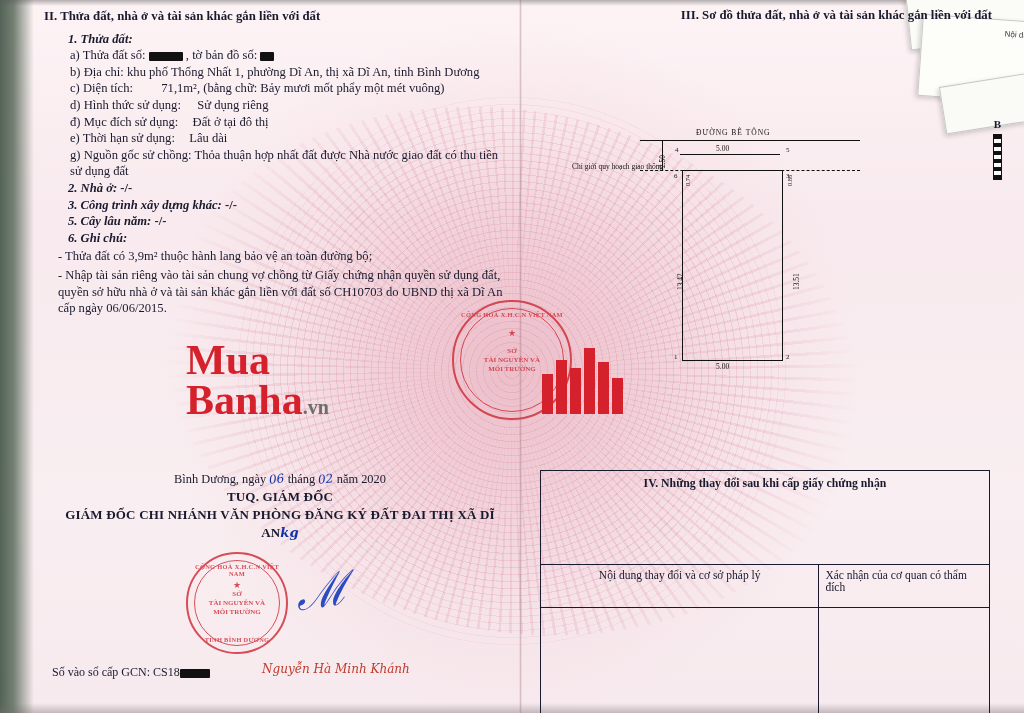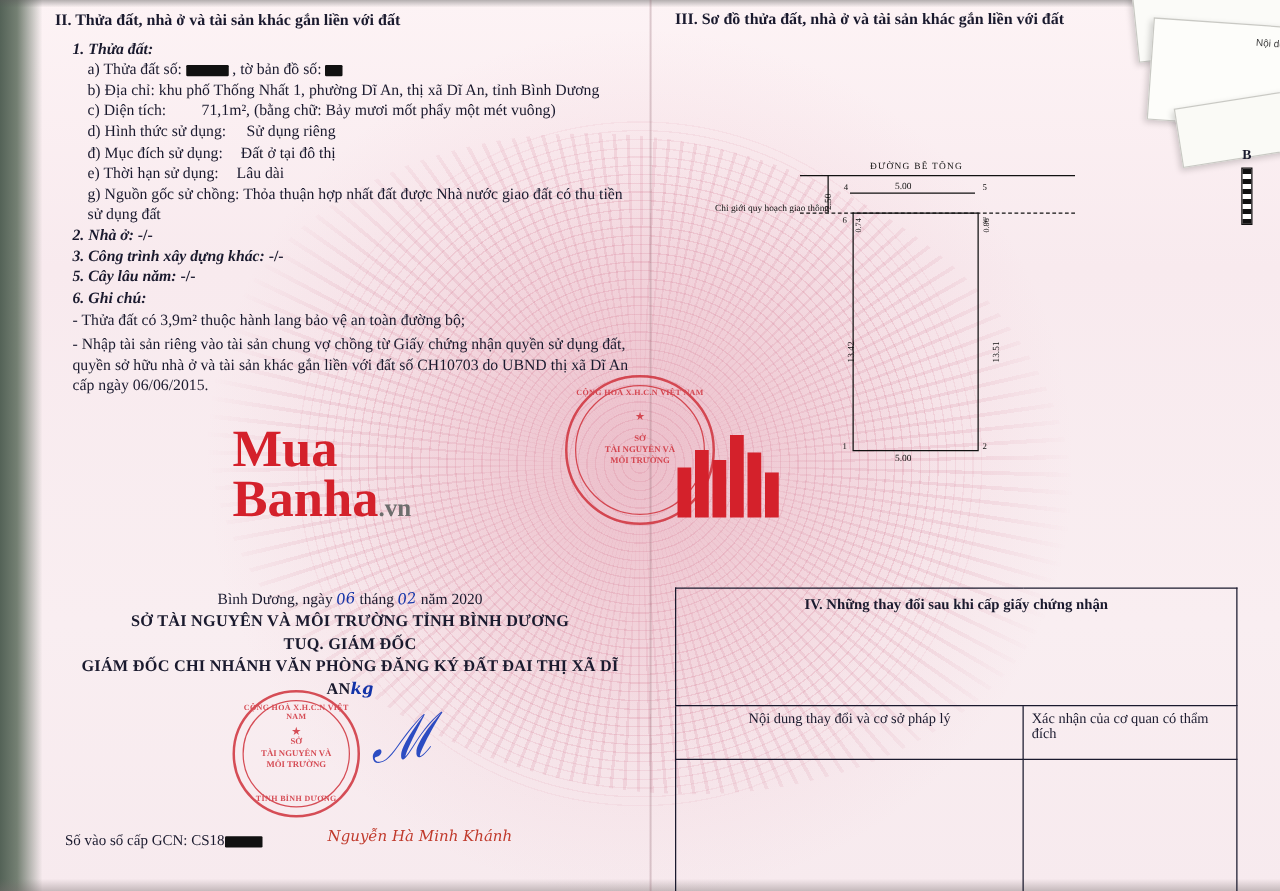--- a/index.html
+++ b/index.html
@@ -109,24 +109,24 @@
   }
   .col-right {
     position: absolute;
     left: 540px; top: 8px; width: 452px;
   }
   .sec-title {
     font-weight: bold;
     font-size: 12.8px;
     margin-bottom: 6px;
   }
-  .sec-title.center { text-align: left; }
+  .sec-title.center { text-align: right; }
   .it { font-style: italic; }
   .b  { font-weight: bold; }
-  .item { margin-left: 14px; }
+  .item { margin-left: 24px; }
   .sub  { margin-left: 26px; }
   .row-line { white-space: normal; }
   .redact {
     display: inline-block;
     background: #111;
     height: 9px;
     vertical-align: middle;
     border-radius: 1px;
   }
   .note-block { margin-left: 14px; margin-top: 2px; }
@@ -445,21 +445,20 @@
 
   <div class="sig">
     <div class="place">
       <span>Bình Dương, ngày</span>
       <span class="hand hand-date">06</span>
       <span>tháng</span>
       <span class="hand hand-date">02</span>
       <span>năm</span>
       <span>2020</span>
     </div>
-    <div class="org">SỞ TÀI NGUYÊN VÀ MÔI TRƯỜNG TỈNH BÌNH DƯƠNG</div>
     <div class="org">TUQ. GIÁM ĐỐC</div>
     <div class="org">
       <span>GIÁM ĐỐC CHI NHÁNH VĂN PHÒNG ĐĂNG KÝ ĐẤT ĐAI THỊ XÃ DĨ AN</span><span class="hand" style="font-size:13px">kg</span>
     </div>
   </div>
 
   <div class="scribble">ℳ</div>
   <div class="signer-name">Nguyễn Hà Minh Khánh</div>
   <div class="gcn">
     <span>Số vào sổ cấp GCN: CS18</span><span class="redact" style="width:30px"></span>

